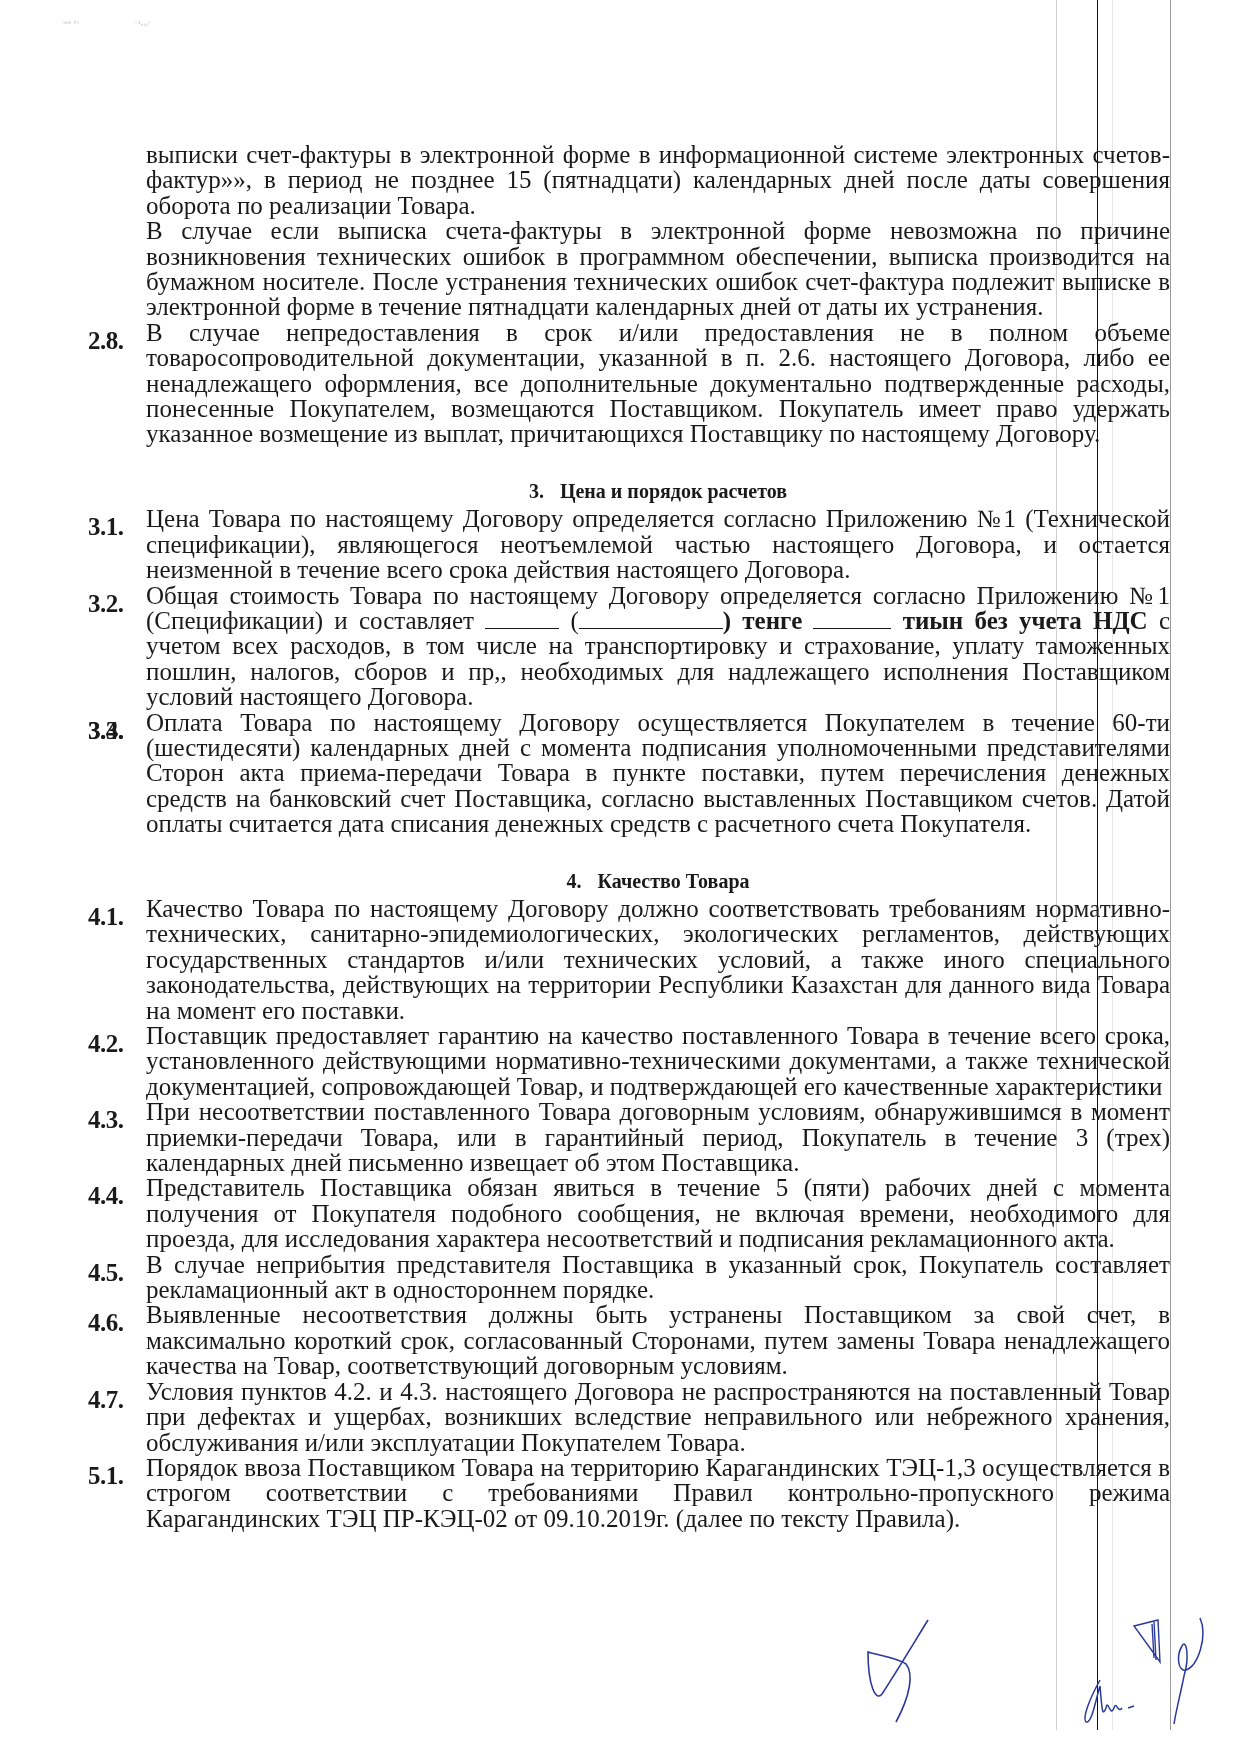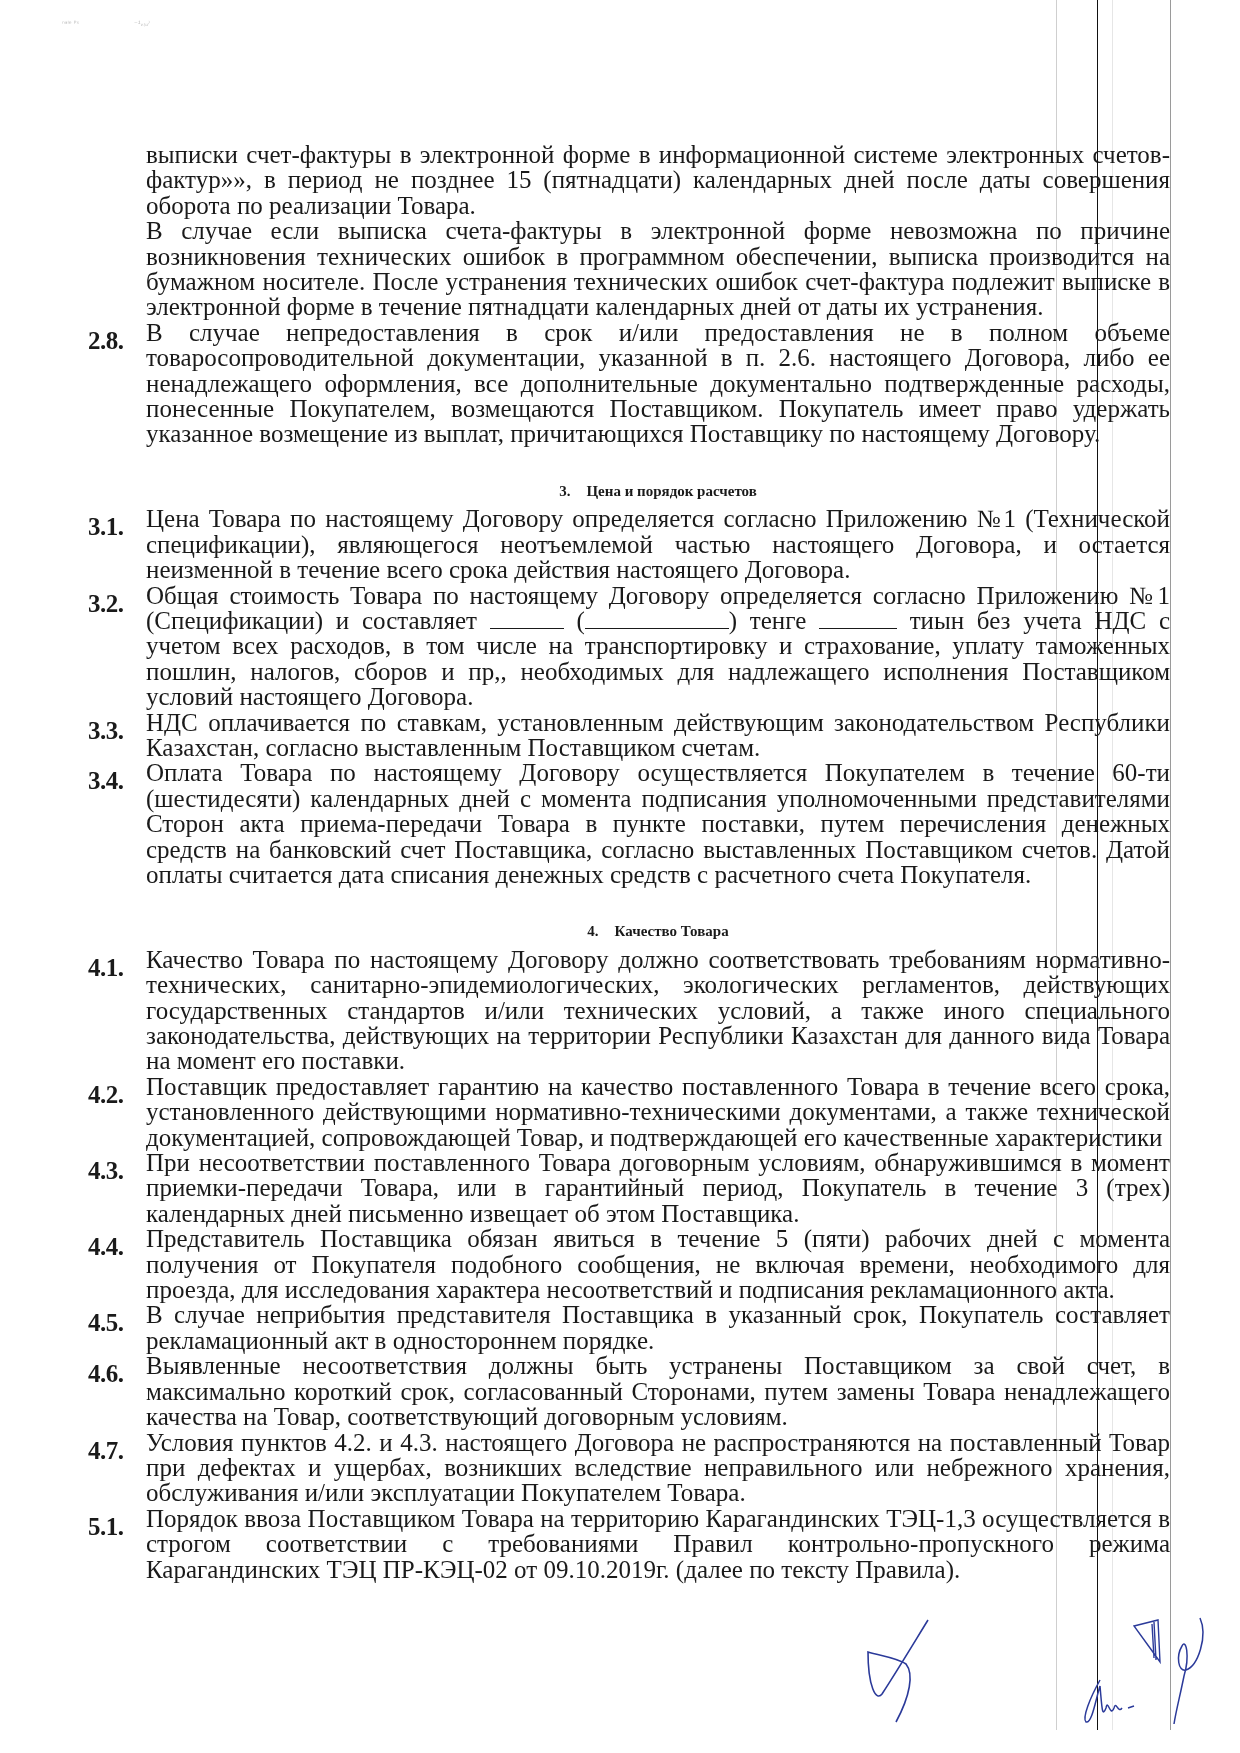--- a/index.html
+++ b/index.html
@@ -22,29 +22,29 @@
   .content { position: absolute; left: 88px; top: 142px; width: 1082px; }
   .para {
     font-size: 25px; line-height: 25.4px; text-align: justify;
     margin: 0; padding-left: 58px; position: relative;
   }
   .num {
     position: absolute; left: 0; top: 8px; font-weight: bold; width: 58px;
     letter-spacing: -0.5px;
   }
   .heading {
-    text-align: center; font-weight: bold; font-size: 15px; line-height: 25.4px;
+    text-align: center; font-weight: bold; font-size: 20px; line-height: 25.4px;
     margin: 32px 0 2px 0; padding-left: 58px;
   }
   .heading .hnum { margin-right: 16px; }
   .blank { display: inline-block; border-bottom: 1.6px solid #1a1a1a; height: 18px; vertical-align: baseline; }
   .blank.b1 { width: 74px; }
   .blank.b2 { width: 144px; }
   .blank.b3 { width: 78px; }
-  .bold { font-weight: normal; }
+  .bold { font-weight: bold; }
 
   .sig { position: absolute; }
   .sig svg { display: block; }
 </style>
 </head>
 <body>
 
 <div class="page">
 
   <span class="scan-mark m1">ⁿᵃˡᵉ ᴾˢ</span>
@@ -74,21 +74,20 @@
       <span>Цена Товара по настоящему Договору определяется согласно Приложению №1 (Технической спецификации), являющегося неотъемлемой частью настоящего Договора, и остается неизменной в течение всего срока действия настоящего Договора.</span>
     </div>
 
     <div class="para">
       <span class="num">3.2.</span>
       <span>Общая стоимость Товара по настоящему Договору определяется согласно Приложению №1 (Спецификации) и составляет </span><span class="blank b1"></span><span> (</span><span class="blank b2"></span><span class="bold">) тенге </span><span class="blank b3"></span><span class="bold"> тиын без учета НДС</span><span> с учетом всех расходов, в том числе на транспортировку и страхование, уплату таможенных пошлин, налогов, сборов и пр,,  необходимых для надлежащего исполнения Поставщиком условий настоящего Договора.</span>
     </div>
 
     <div class="para">
       <span class="num">3.3.</span>
-      <span>НДС оплачивается по ставкам, установленным действующим законодательством Республики Казахстан, согласно выставленным Поставщиком счетам.</span>
     </div>
 
     <div class="para">
       <span class="num">3.4.</span>
       <span>Оплата Товара по настоящему Договору осуществляется Покупателем в течение 60-ти (шестидесяти) календарных дней с момента подписания уполномоченными представителями Сторон акта приема-передачи Товара в  пункте поставки, путем перечисления денежных средств на банковский счет Поставщика, согласно выставленных Поставщиком счетов. Датой оплаты считается дата списания денежных средств с расчетного счета Покупателя.</span>
     </div>
 
     <div class="heading">
       <span class="hnum">4.</span><span>Качество Товара</span>
     </div>

